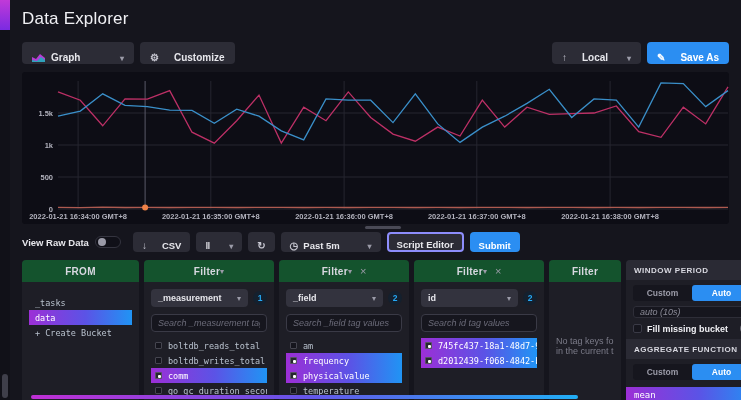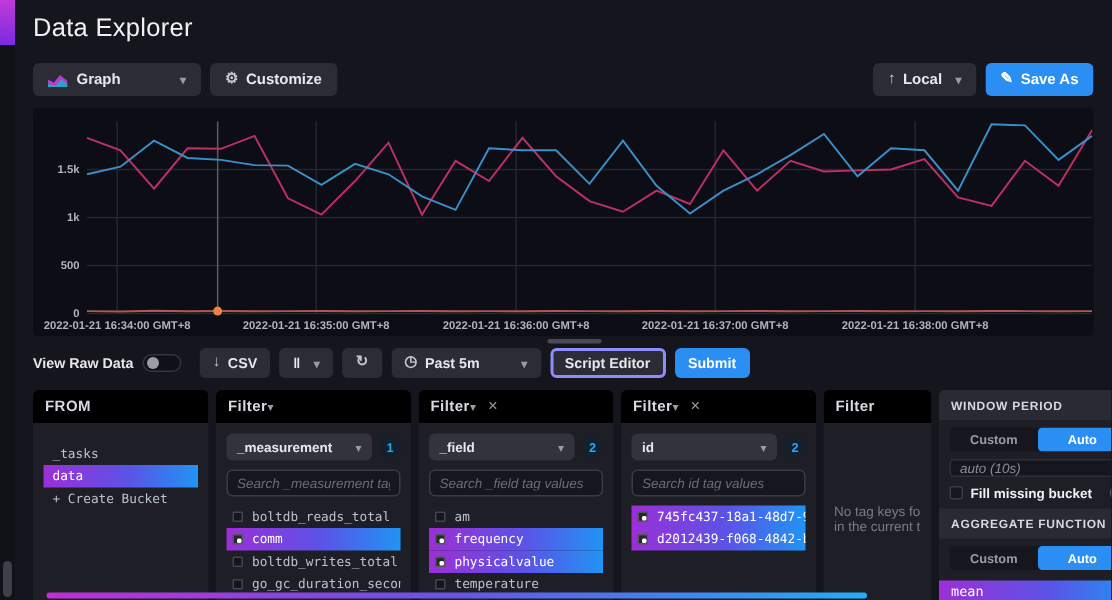--- a/index.html
+++ b/index.html
@@ -17,21 +17,21 @@
   .nav-rail .rail-thumb { position:absolute; left:2px; bottom:2px; width:6px; height:24px; background:#3f3f4a; border-radius:3px; }
 
   .content { position:absolute; left:10px; top:0; width:731px; height:400px; }
 
   
   .page-header { padding:9px 0 0 12px; }
   .page-title { font-size:17px; font-weight:500; color:#f0f0f4; letter-spacing:.2px; }
 
   .controls-row { display:flex; align-items:center; justify-content:space-between; padding:0 12px; margin-top:13px; height:22px; }
   .ctl-left, .ctl-right { display:flex; align-items:center; gap:6px; }
-  .btn { display:inline-flex; align-items:center; gap:5px; height:22px; padding:0 9px;
+  .btn { display:inline-flex; align-items:flex-end; gap:15px; height:22px; padding:0 9px;
     background:#2c2c36; border:1px solid transparent; border-radius:4px; color:#e7e7ec;
     font-size:10px; font-weight:bold; font-family:"Liberation Sans",sans-serif; cursor:pointer; white-space:nowrap; }
   .btn .caret { color:#9b9ba8; font-size:8px; margin-left:4px; }
   .btn.blue { background:#2b8ef2; color:#fff; }
   .btn.outlined-purple { border:2px solid #8d8dfc; background:#2c2c36; }
   .icon { font-size:10px; line-height:1; color:#c6c6d0; }
   .dropdown-graph { width:112px; justify-content:space-between; }
   .dd-left { display:flex; align-items:center; gap:6px; }
 
   
@@ -48,21 +48,21 @@
   .add-tab { width:20px; height:20px; background:#32323d; border-radius:3px; display:flex; align-items:center; justify-content:center; font-size:12px; color:#d5d5dd; cursor:pointer; }
   .raw-label { font-size:9.5px; font-weight:bold; color:#e7e7ec; }
   .toggle { width:26px; height:12px; background:#101018; border:1px solid #34343f; border-radius:7px; position:relative; cursor:pointer; margin-right:6px; }
   .toggle .knob { position:absolute; left:2px; top:1px; width:8px; height:8px; border-radius:50%; background:#9b9ba8; }
   .btn.small { height:20px; padding:0 8px; font-size:9.5px; }
   .hscroll-thumb { position:absolute; top:2px; right:340px; width:36px; height:3px; background:#4a4a56; border-radius:2px; }
 
   
   .builder { position:relative; display:flex; gap:5px; padding-left:12px; height:142px; overflow:hidden; }
   .card { background:#1e1e26; border-radius:4px 4px 0 0; display:flex; flex-direction:column; flex:none; overflow:hidden; }
-  .card-header { height:22px; flex:none; background:#000000; display:flex; align-items:center; justify-content:flex-start; padding:0 8px; }
+  .card-header { height:22px; flex:none; background:#14532d; display:flex; align-items:center; justify-content:center; padding:0 8px; }
   .card-title { font-size:10px; font-weight:bold; color:#d8d8e0; letter-spacing:.3px; }
   .hdr-icons { display:flex; align-items:center; gap:8px; }
   .hdr-caret { color:#9b9ba8; font-size:8px; cursor:pointer; }
   .hdr-close { color:#9b9ba8; font-size:11px; cursor:pointer; line-height:1; }
   .card-body { padding:7px 7px 0 7px; flex:1; overflow:hidden; }
 
   .search-input { width:100%; height:18px; background:#16161e; border:1px solid #3a3a46; border-radius:4px;
     color:#c9c9d2; font:italic 9px "Liberation Sans",sans-serif; padding:0 6px; outline:none; }
   .search-input::placeholder { color:#6b6b79; }
 
@@ -250,27 +250,27 @@
             <span class="caret hdr-caret">▾</span>
           </div>
           <span class="count-badge">1</span>
         </div>
         <input class="search-input" placeholder="Search _measurement tag values" style="">
         <div class="item-list">
             <div class="list-row check">
               <span class="cb"></span>
               <span>boltdb_reads_total</span>
             </div>
+            <div class="list-row check">
+              <span class="cb"></span>
+              <span>boltdb_writes_total</span>
+            </div>
             <div class="list-row check selected">
               <span class="cb on"></span>
               <span>comm</span>
-            </div>
-            <div class="list-row check">
-              <span class="cb"></span>
-              <span>boltdb_writes_total</span>
             </div>
             <div class="list-row check">
               <span class="cb"></span>
               <span>go_gc_duration_seconds</span>
             </div>
             <div class="list-row check"></div>
           </div>
       </div>
     </div>
 

